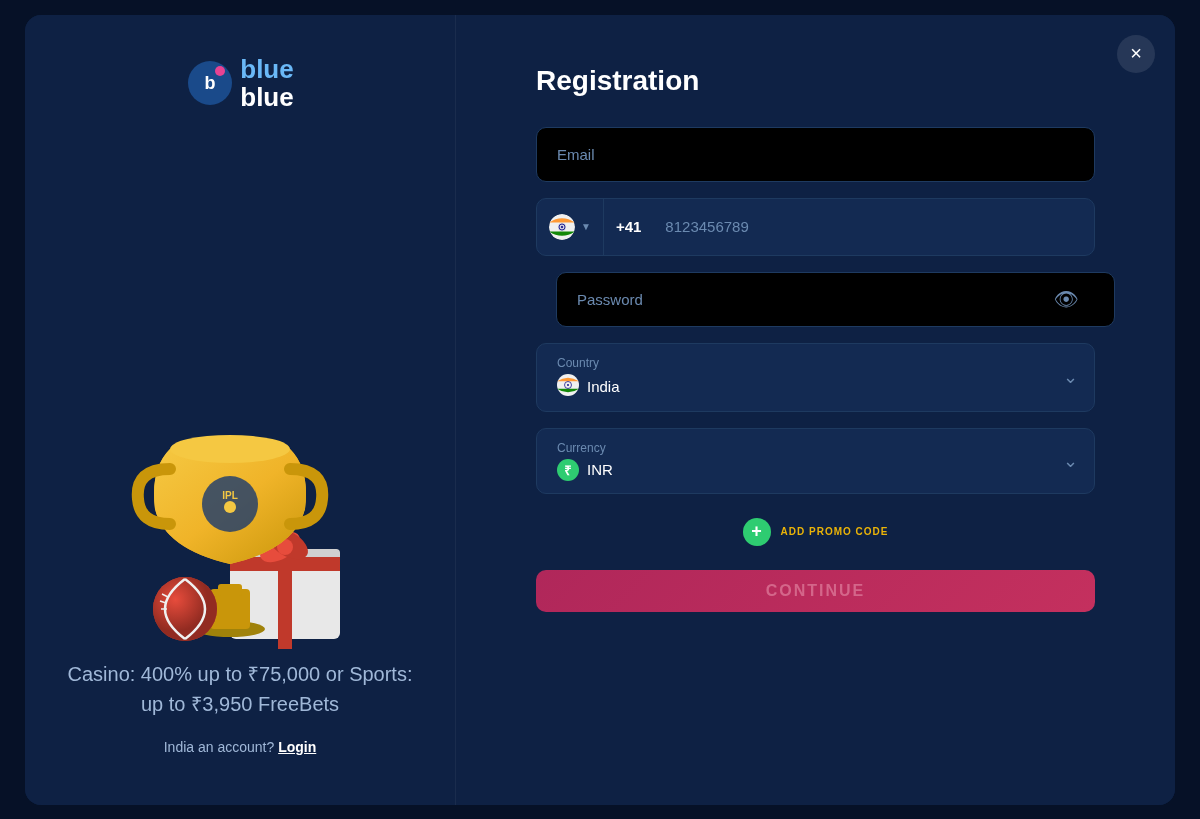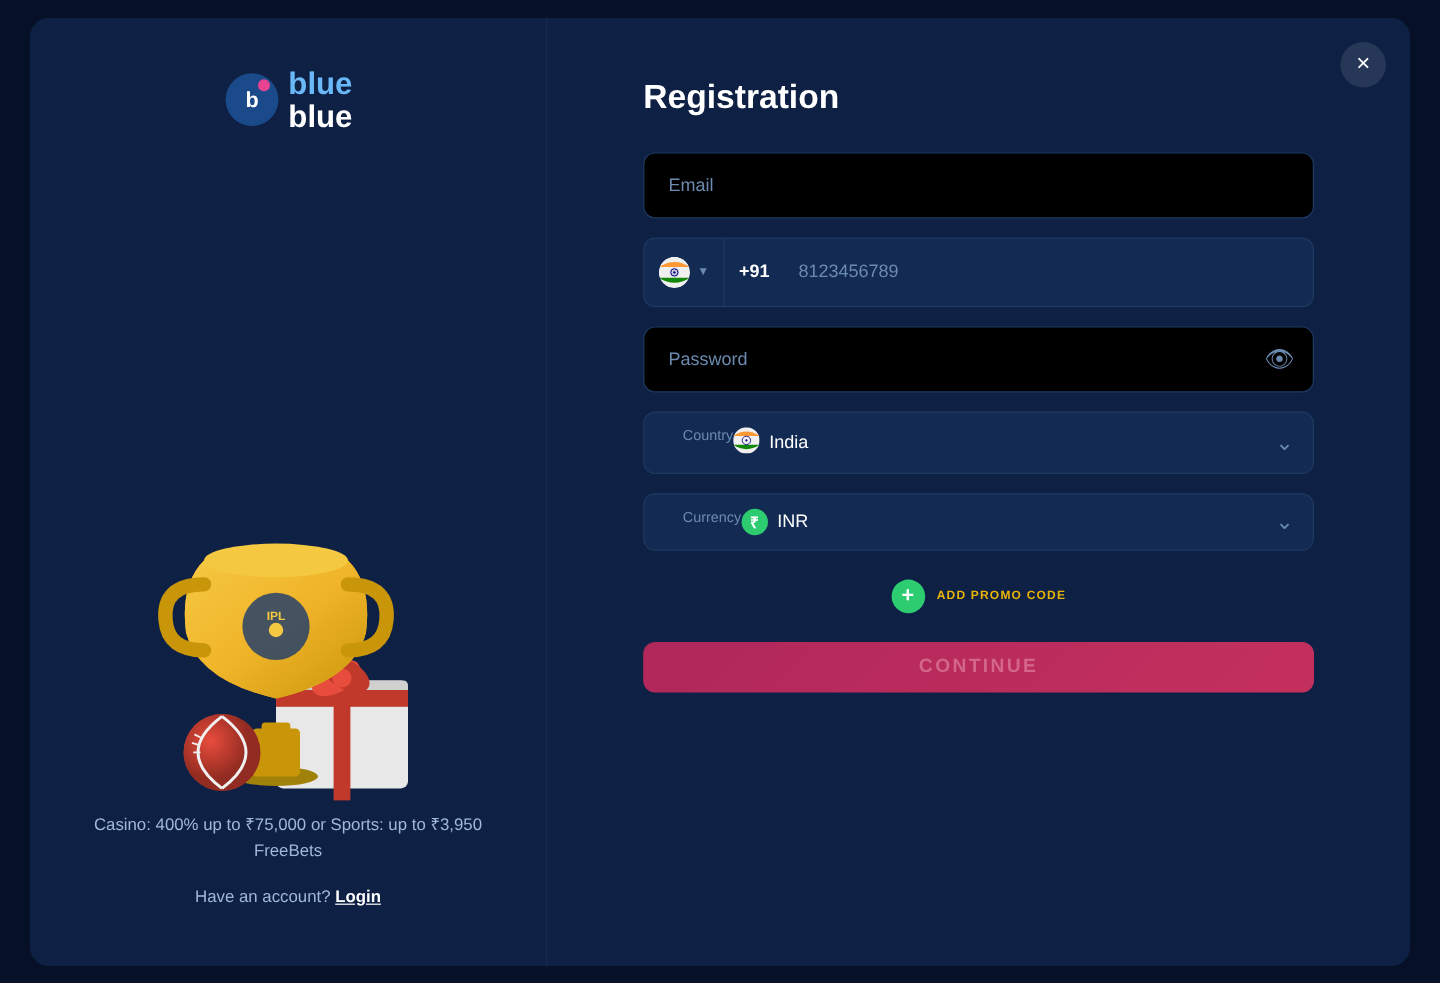--- a/index.html
+++ b/index.html
@@ -73,21 +73,21 @@
     .promo-headline {
       font-size: 24px;
       font-weight: 900;
       color: #fff;
       text-transform: uppercase;
       letter-spacing: 0.5px;
       margin-bottom: 10px;
     }
 
     .promo-sub {
-      font-size: 14px;
+      font-size: 20px;
       color: #a0b8d8;
       line-height: 1.5;
     }
 
     .login-hint {
       font-size: 14px;
       color: #a0b8d8;
     }
 
     .login-hint a {
@@ -190,39 +190,40 @@
     }
 
     .phone-input::placeholder { color: #6b8ab0; }
 
     .password-row {
       position: relative;
     }
 
     .password-row .form-input {
       padding-right: 60px;
+      margin-left: 20px;
     }
 
     .eye-icon {
       position: absolute;
       right: 16px;
       top: 50%;
       transform: translateY(-50%);
       color: #6b8ab0;
       cursor: pointer;
       font-size: 20px;
     }
 
     .select-row {
       background: #132a52;
       border: 1.5px solid #1e3a60;
       border-radius: 10px;
-      padding: 12px 32px;
-      display: flex;
-      flex-direction: row;
+      padding: 12px 20px;
+      display: flex;
+      flex-direction: column;
       cursor: pointer;
       position: relative;
     }
 
     .select-label {
       font-size: 12px;
       color: #6b8ab0;
       margin-bottom: 4px;
     }
 
@@ -386,21 +387,21 @@
             </radialGradient>
           </defs>
         </svg>
       </div>
 
       <div class="promo-text">
         <div class="promo-sub">Casino: 400% up to ₹75,000 or Sports: up to ₹3,950 FreeBets</div>
       </div>
 
       <div class="login-hint">
-        <span>Have an account?</span>&nbsp;<a>Login</a>
+        <span>India an account?</span>&nbsp;<a>Login</a>
       </div>
     </div>
 
     <div class="right-panel">
       <div class="reg-title">Registration</div>
 
       <div class="form-group">
         <input class="form-input" type="email" placeholder="Email" style="">
       </div>
 
@@ -413,21 +414,21 @@
                 <circle cx="13" cy="13" r="13" fill="#f0f0f0"></circle>
                 <path d="M0,8.6 Q13,0 26,8.6 Z" fill="#ff9933"></path>
                 <path d="M0,17.4 Q13,26 26,17.4 Z" fill="#138808"></path>
                 <circle cx="13" cy="13" r="4" fill="#000080" fill-opacity="0.15"></circle>
                 <circle cx="13" cy="13" r="3" fill="none" stroke="#000080" stroke-width="0.8"></circle>
                 <circle cx="13" cy="13" r="1" fill="#000080"></circle>
               </svg>
             </span>
             <span class="chevron-small">▼</span>
           </button>
-          <span class="phone-code">+91</span>
+          <span class="phone-code">+41</span>
           <input class="phone-input" type="tel" placeholder="8123456789" style="">
         </div>
       </div>
 
       <div class="form-group password-row">
         <input class="form-input" type="password" placeholder="Password" style="">
         <span class="eye-icon">👁</span>
       </div>
 
       <div class="form-group">

